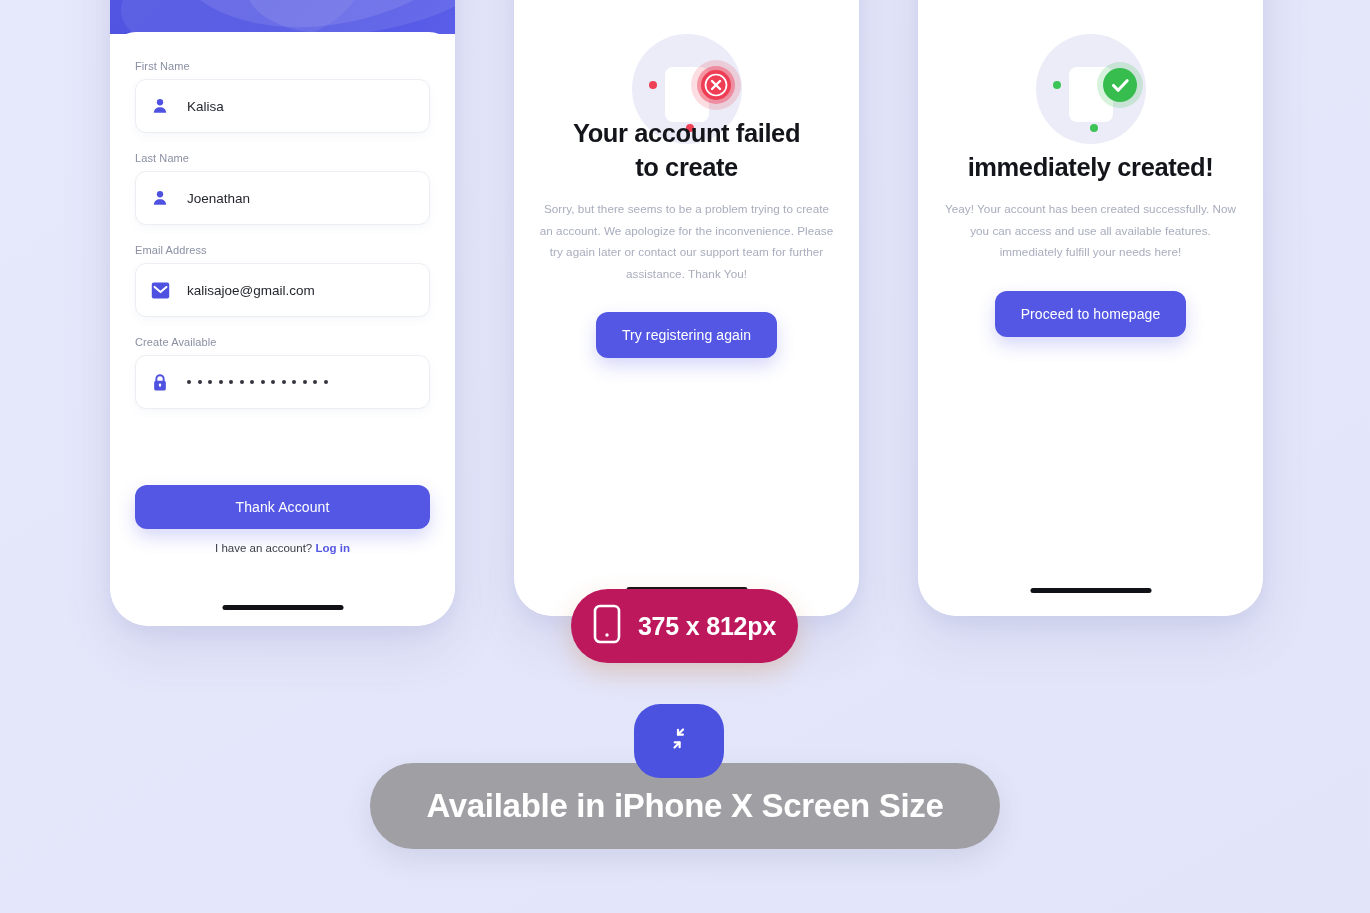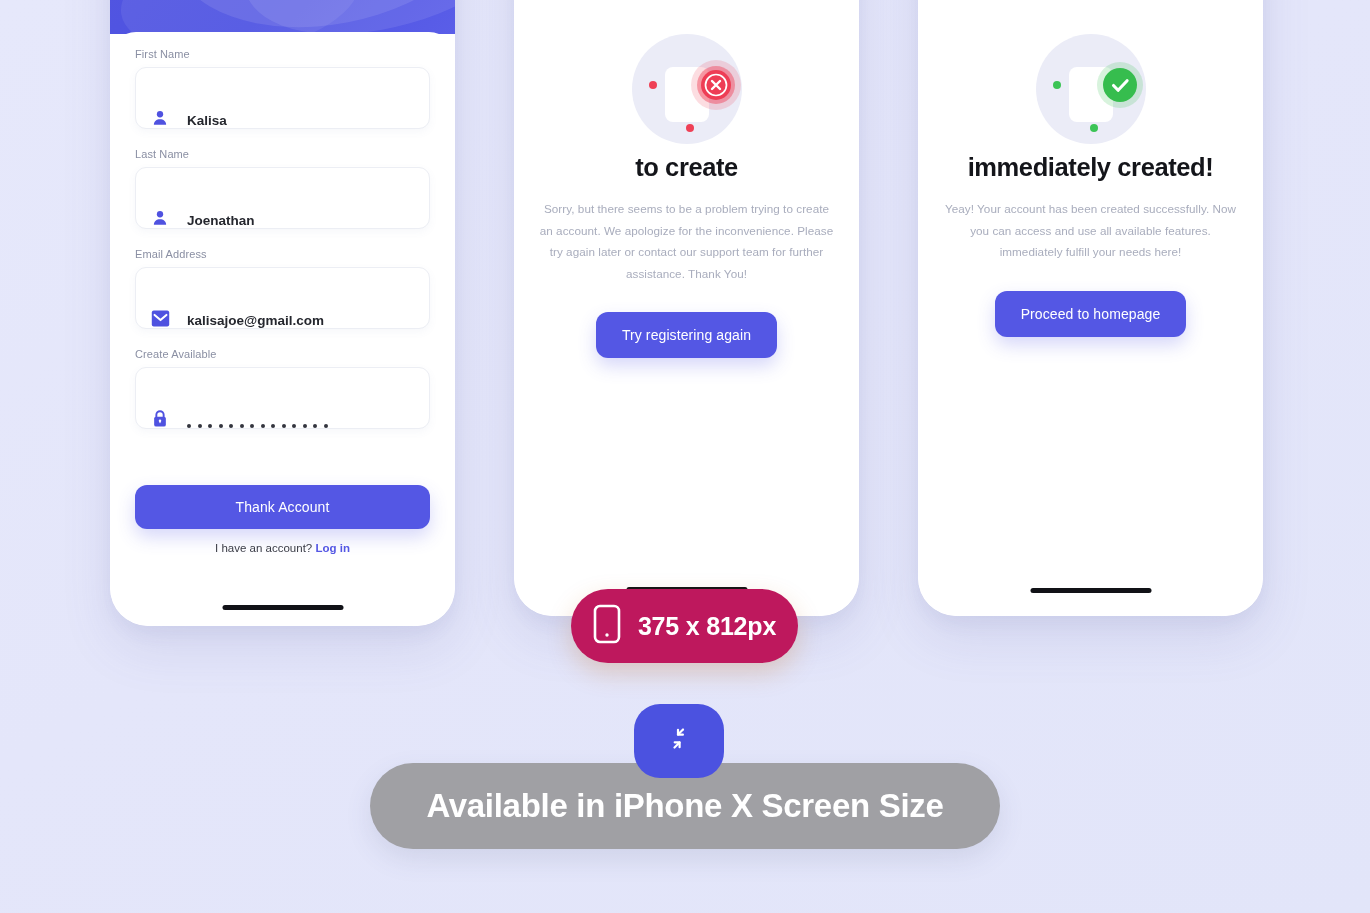--- a/index.html
+++ b/index.html
@@ -74,42 +74,41 @@
   .sheet {
     position: absolute;
     left: 0; right: 0;
     top: 126px;
     bottom: 0;
     background: #ffffff;
     border-radius: 26px 26px 38px 38px;
   }
 
   
-  .form { padding: 16px 25px 0 25px; }
+  .form { padding: 28px 25px 0 25px; }
 
   .field { margin-bottom: 19px; }
   .field:last-of-type { margin-bottom: 0; }
 
   .field-label {
     font-size: 11px;
     color: #8a8fa3;
     margin-bottom: 7px;
     letter-spacing: .1px;
   }
 
   .input-box {
     display: flex;
-    align-items: flex-end;
-    height: 62px;
+    align-items: center;
+    height: 54px;
     background: #ffffff;
     border: 1px solid #eceef4;
     border-radius: 11px;
     padding: 0 14px;
     box-shadow: 0 3px 9px rgba(100,105,160,0.055);
-    font-weight: bold;
   }
 
   .input-icon {
     width: 20px; height: 20px;
     flex: 0 0 20px;
     margin-right: 17px;
     display: flex; align-items: center; justify-content: center;
   }
   .input-icon svg { display: block; }
 
@@ -399,21 +398,21 @@
         <circle cx="84" cy="51" r="25" fill="#ef4056" opacity="0.18"></circle>
         <circle cx="84" cy="51" r="19" fill="#ef4056" opacity="0.45"></circle>
         <circle cx="84" cy="51" r="15" fill="#ee3d55"></circle>
         <circle cx="84" cy="51" r="10.5" fill="none" stroke="#ffffff" stroke-width="1.7"></circle>
         <path d="M80 47l8 8M88 47l-8 8" stroke="#ffffff" stroke-width="2.4" stroke-linecap="round"></path>
       </svg>
     </div>
 
     <div class="status-body">
       <div class="status-title">
-        <br>
+        <span>Your account failed</span><br>
         <span>to create</span>
       </div>
       <div class="status-desc">Sorry, but there seems to be a problem trying to create an account. We apologize for the inconvenience. Please try again later or contact our support team for further assistance. Thank You!</div>
       <button class="primary-btn status-btn">Try registering again</button>
     </div>
 
     <div class="home-indicator"></div>
   </div>
 </div>
 

